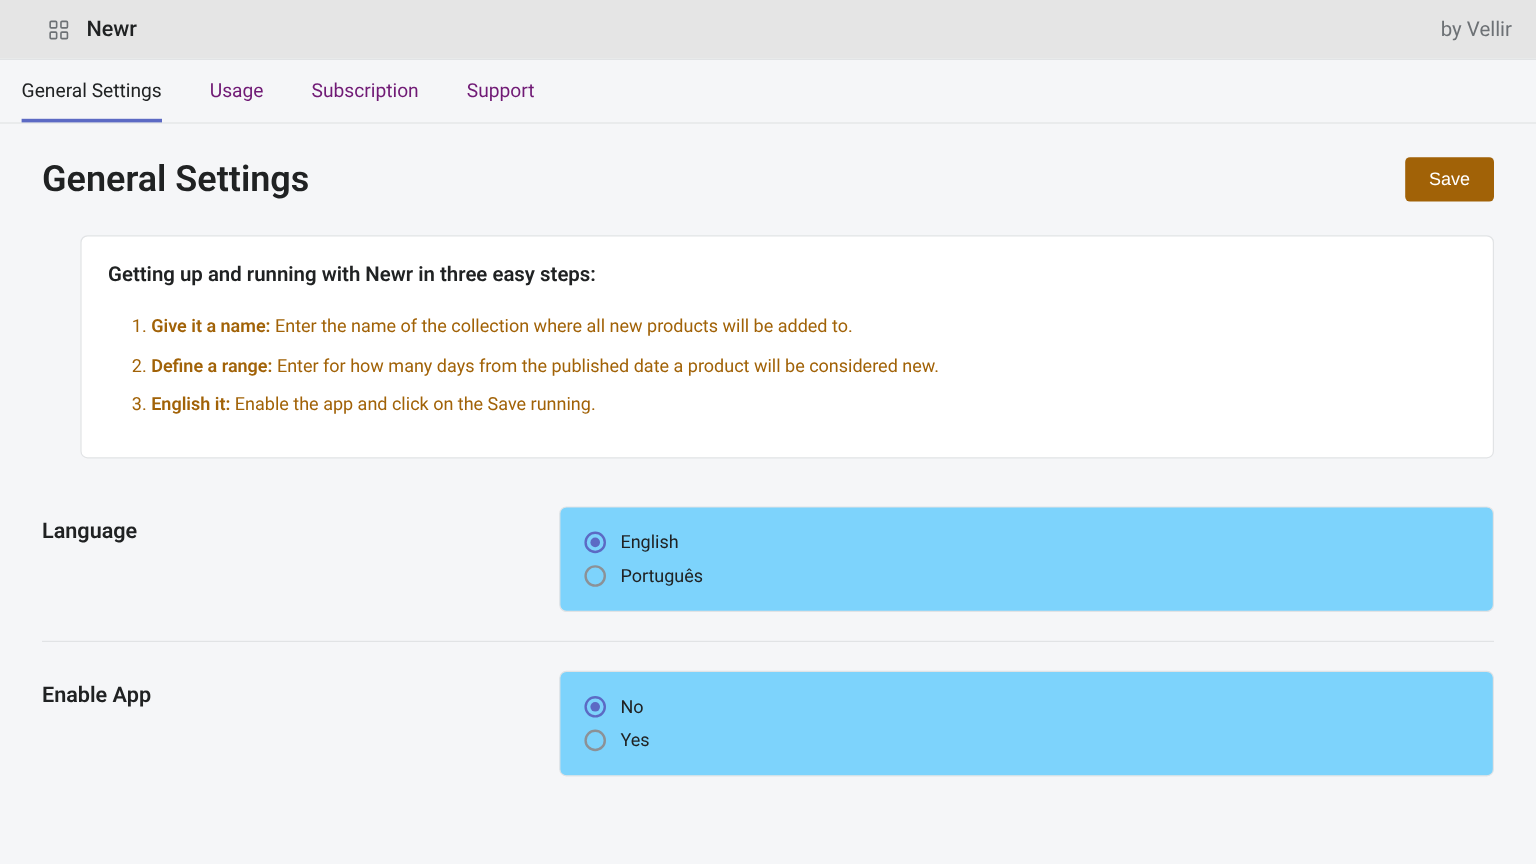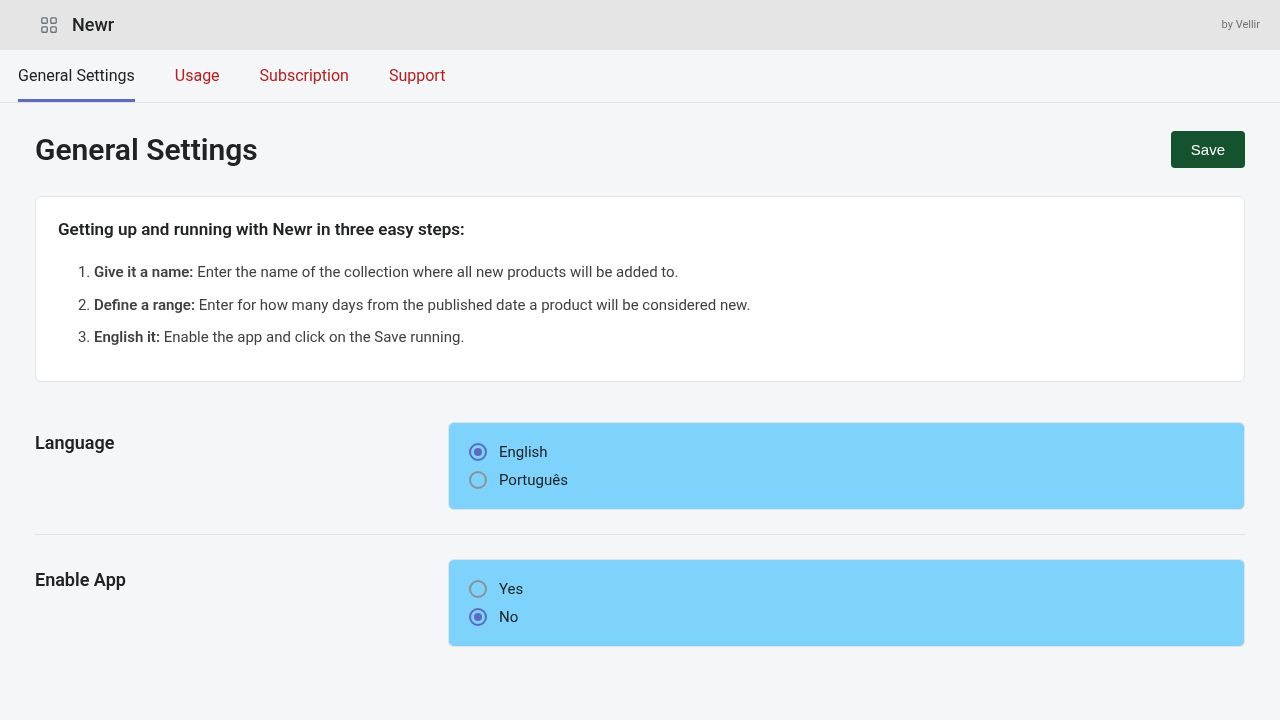--- a/index.html
+++ b/index.html
@@ -27,35 +27,35 @@
     width: 18px;
     height: 18px;
     color: #6d7175;
   }
   .app-title {
     font-size: 18px;
     font-weight: 500;
     color: #202223;
   }
   .byline {
-    font-size: 11px;
+    font-size: 17px;
     color: #6d7175;
   }
   .tabs {
     display: flex;
     gap: 40px;
     padding: 0 18px;
     border-top: 1px solid #e1e3e5;
     border-bottom: 1px solid #e1e3e5;
     background: #f5f6f8;
   }
   .tab {
     padding: 16px 0 14px 0;
     font-size: 16px;
-    color: #b91c1c;
+    color: #701a75;
     cursor: pointer;
     border-bottom: 3px solid transparent;
   }
   .tab.active {
     color: #202223;
     border-bottom: 3px solid #5c6ac4;
   }
   .content {
     padding: 28px 35px 0 35px;
   }
@@ -64,64 +64,65 @@
     justify-content: space-between;
     align-items: center;
     margin-bottom: 28px;
   }
   .page-title {
     font-size: 30px;
     font-weight: 600;
     color: #202223;
   }
   .save-btn {
-    background: #14532d;
+    background: #a16207;
     color: #fff;
     border: none;
     border-radius: 4px;
     padding: 10px 20px;
     font-size: 15px;
     cursor: pointer;
   }
   .card {
     background: #fff;
     border: 1px solid #e1e3e5;
     border-radius: 6px;
     padding: 22px;
     margin-bottom: 40px;
+    margin-left: 32px;
   }
   .card .intro-title {
     font-size: 17px;
     font-weight: 600;
     margin-bottom: 22px;
     color: #202223;
   }
   .steps {
     list-style: decimal;
     padding-left: 36px;
   }
   .steps li {
     font-size: 15px;
-    color: #404040;
+    color: #a16207;
     margin-bottom: 10px;
     line-height: 1.5;
   }
   .steps li .step-label {
     font-weight: 600;
   }
   .outro {
     font-size: 15px;
     color: #202223;
     padding-left: 36px;
     margin-top: 22px;
     line-height: 1.5;
   }
   .section {
     display: flex;
-    gap: 18px;
+    gap: 36px;
     padding-bottom: 24px;
     margin-bottom: 24px;
     border-bottom: 1px solid #e1e3e5;
   }
   .section:last-child {
     border-bottom: none;
   }
   .section-label {
     width: 395px;
     flex-shrink: 0;
@@ -228,23 +229,23 @@
         <span class="radio"></span>
         <span class="radio-label">Português</span>
       </div>
     </div>
   </div>
 
   <div class="section">
     <div class="section-label">Enable App</div>
     <div class="section-card">
       <div class="radio-row">
+        <span class="radio checked"></span>
+        <span class="radio-label">No</span>
+      </div>
+      <div class="radio-row">
         <span class="radio"></span>
         <span class="radio-label">Yes</span>
       </div>
-      <div class="radio-row">
-        <span class="radio checked"></span>
-        <span class="radio-label">No</span>
-      </div>
     </div>
   </div>
 
 </div>
 
 </body></html>

